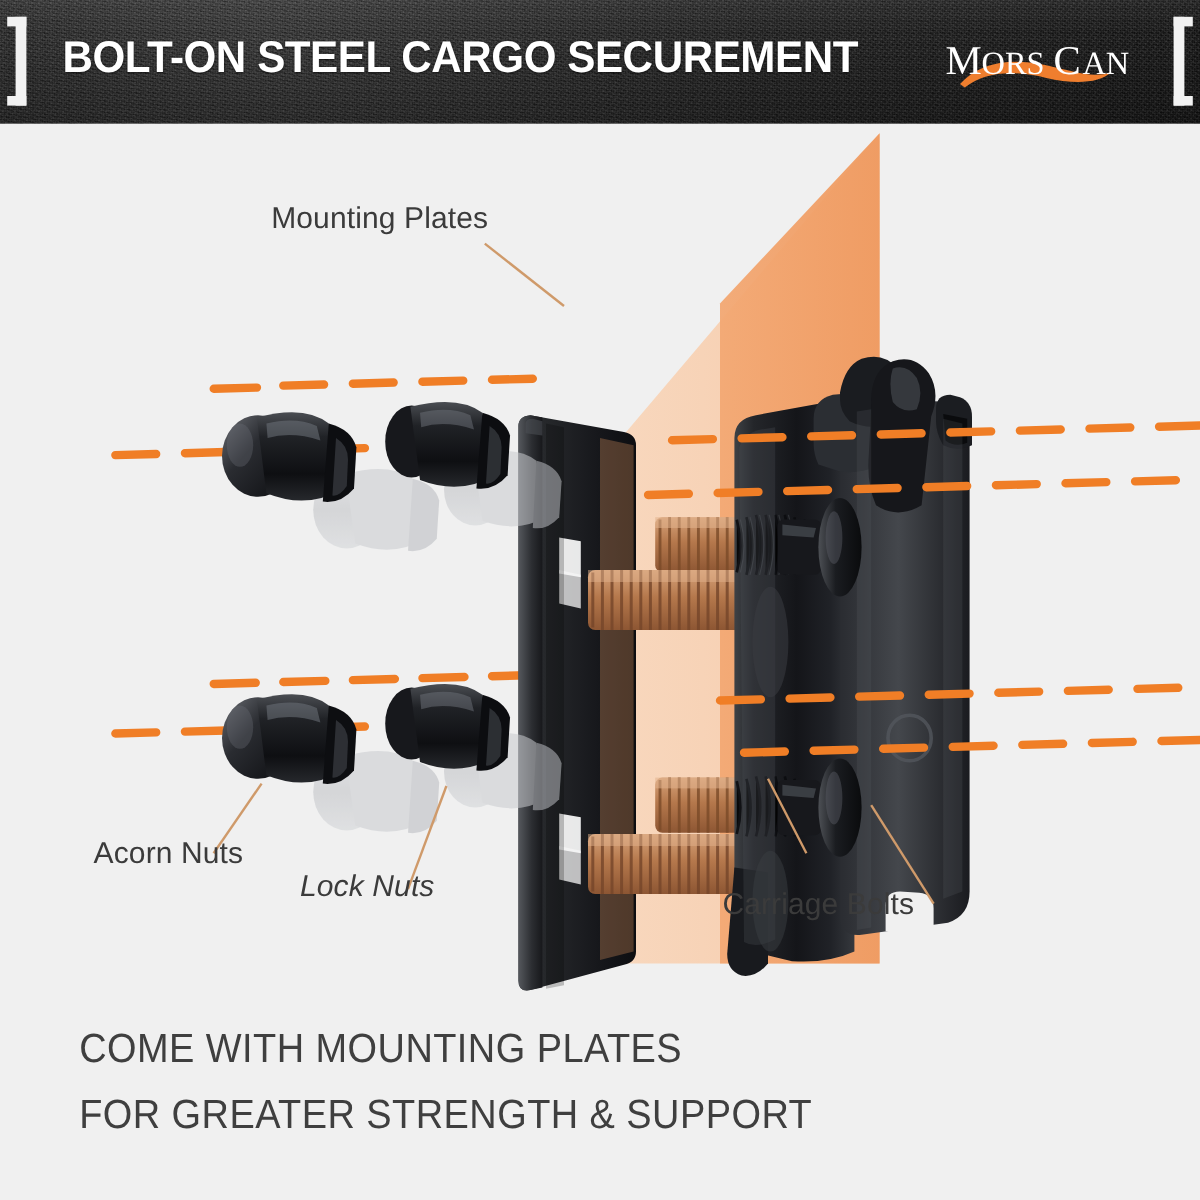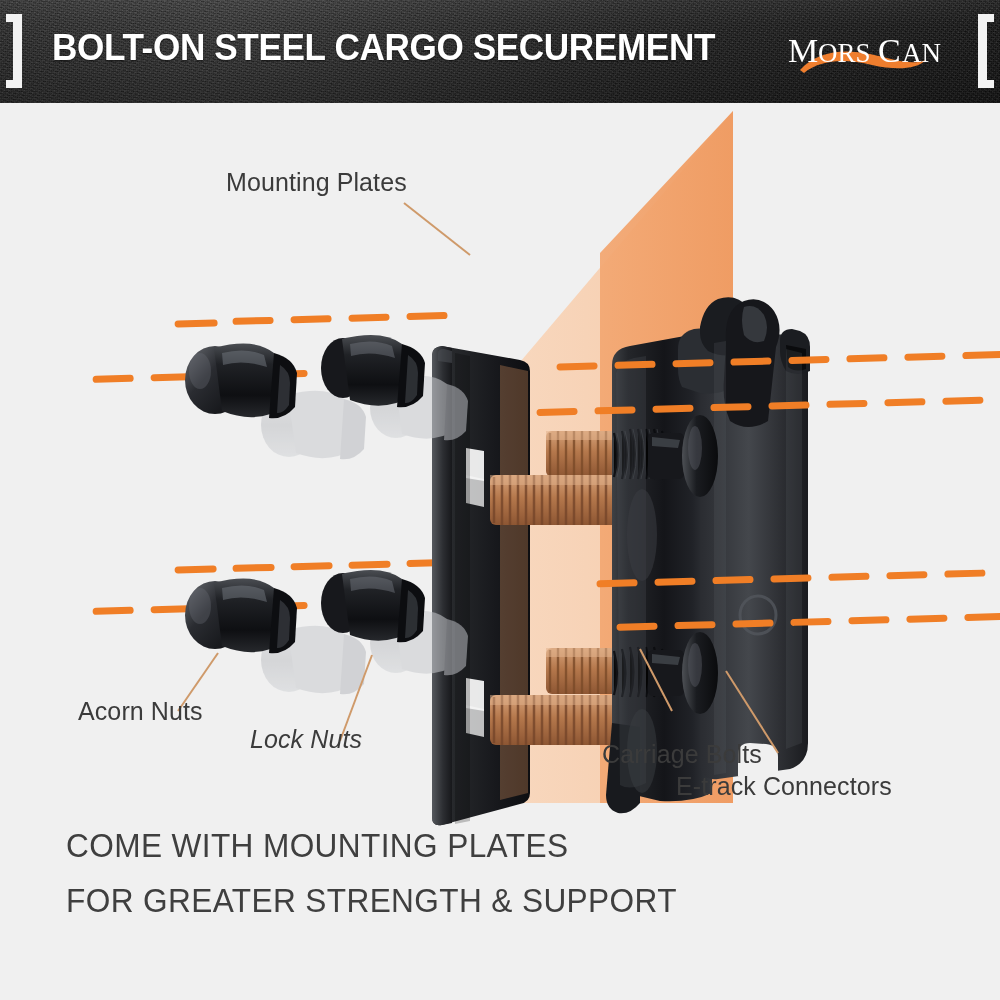--- a/index.html
+++ b/index.html
@@ -69,21 +69,21 @@
     font-family:"Liberation Sans","DejaVu Sans",sans-serif;
     letter-spacing:.1px;
   }
   .lbl-mounting{left:226px;top:168px;}
   .lbl-acorn{left:78px;top:697px;}
   .lbl-lock{left:250px;top:725px;font-style:italic;}
   .lbl-carriage{left:602px;top:725px;margin-top:15px;}
   .lbl-etrack{left:676px;top:772px;}
 
   
-  .footer{position:absolute;left:0;top:816px;width:1000px;height:155px;}
+  .footer{position:absolute;left:0;top:845px;width:1000px;height:155px;}
   .foot-line{
     position:absolute;left:66px;color:#3f3f3f;
     font-size:34px;letter-spacing:.4px;white-space:nowrap;
     font-family:"Liberation Sans","DejaVu Sans",sans-serif;
     transform:scaleX(.93);transform-origin:left center;
   }
   .foot-1{top:10px;}
   .foot-2{top:65px;}
 </style>
 </head>
@@ -418,20 +418,19 @@
         <line x1="672" y1="608" x2="640" y2="546"></line>
         <line x1="778" y1="650" x2="726" y2="568"></line>
       </g>
     </svg>
   </div>
 
   <div class="label lbl-mounting">Mounting Plates</div>
   <div class="label lbl-acorn">Acorn Nuts</div>
   <div class="label lbl-lock">Lock Nuts</div>
   <div class="label lbl-carriage">Carriage Bolts</div>
-  <div class="label lbl-etrack">E-track Connectors</div>
 
   <div class="footer">
     <div class="foot-line foot-1">COME WITH MOUNTING PLATES</div>
     <div class="foot-line foot-2">FOR GREATER STRENGTH &amp; SUPPORT</div>
   </div>
 
 </div>
 
 </body></html>

